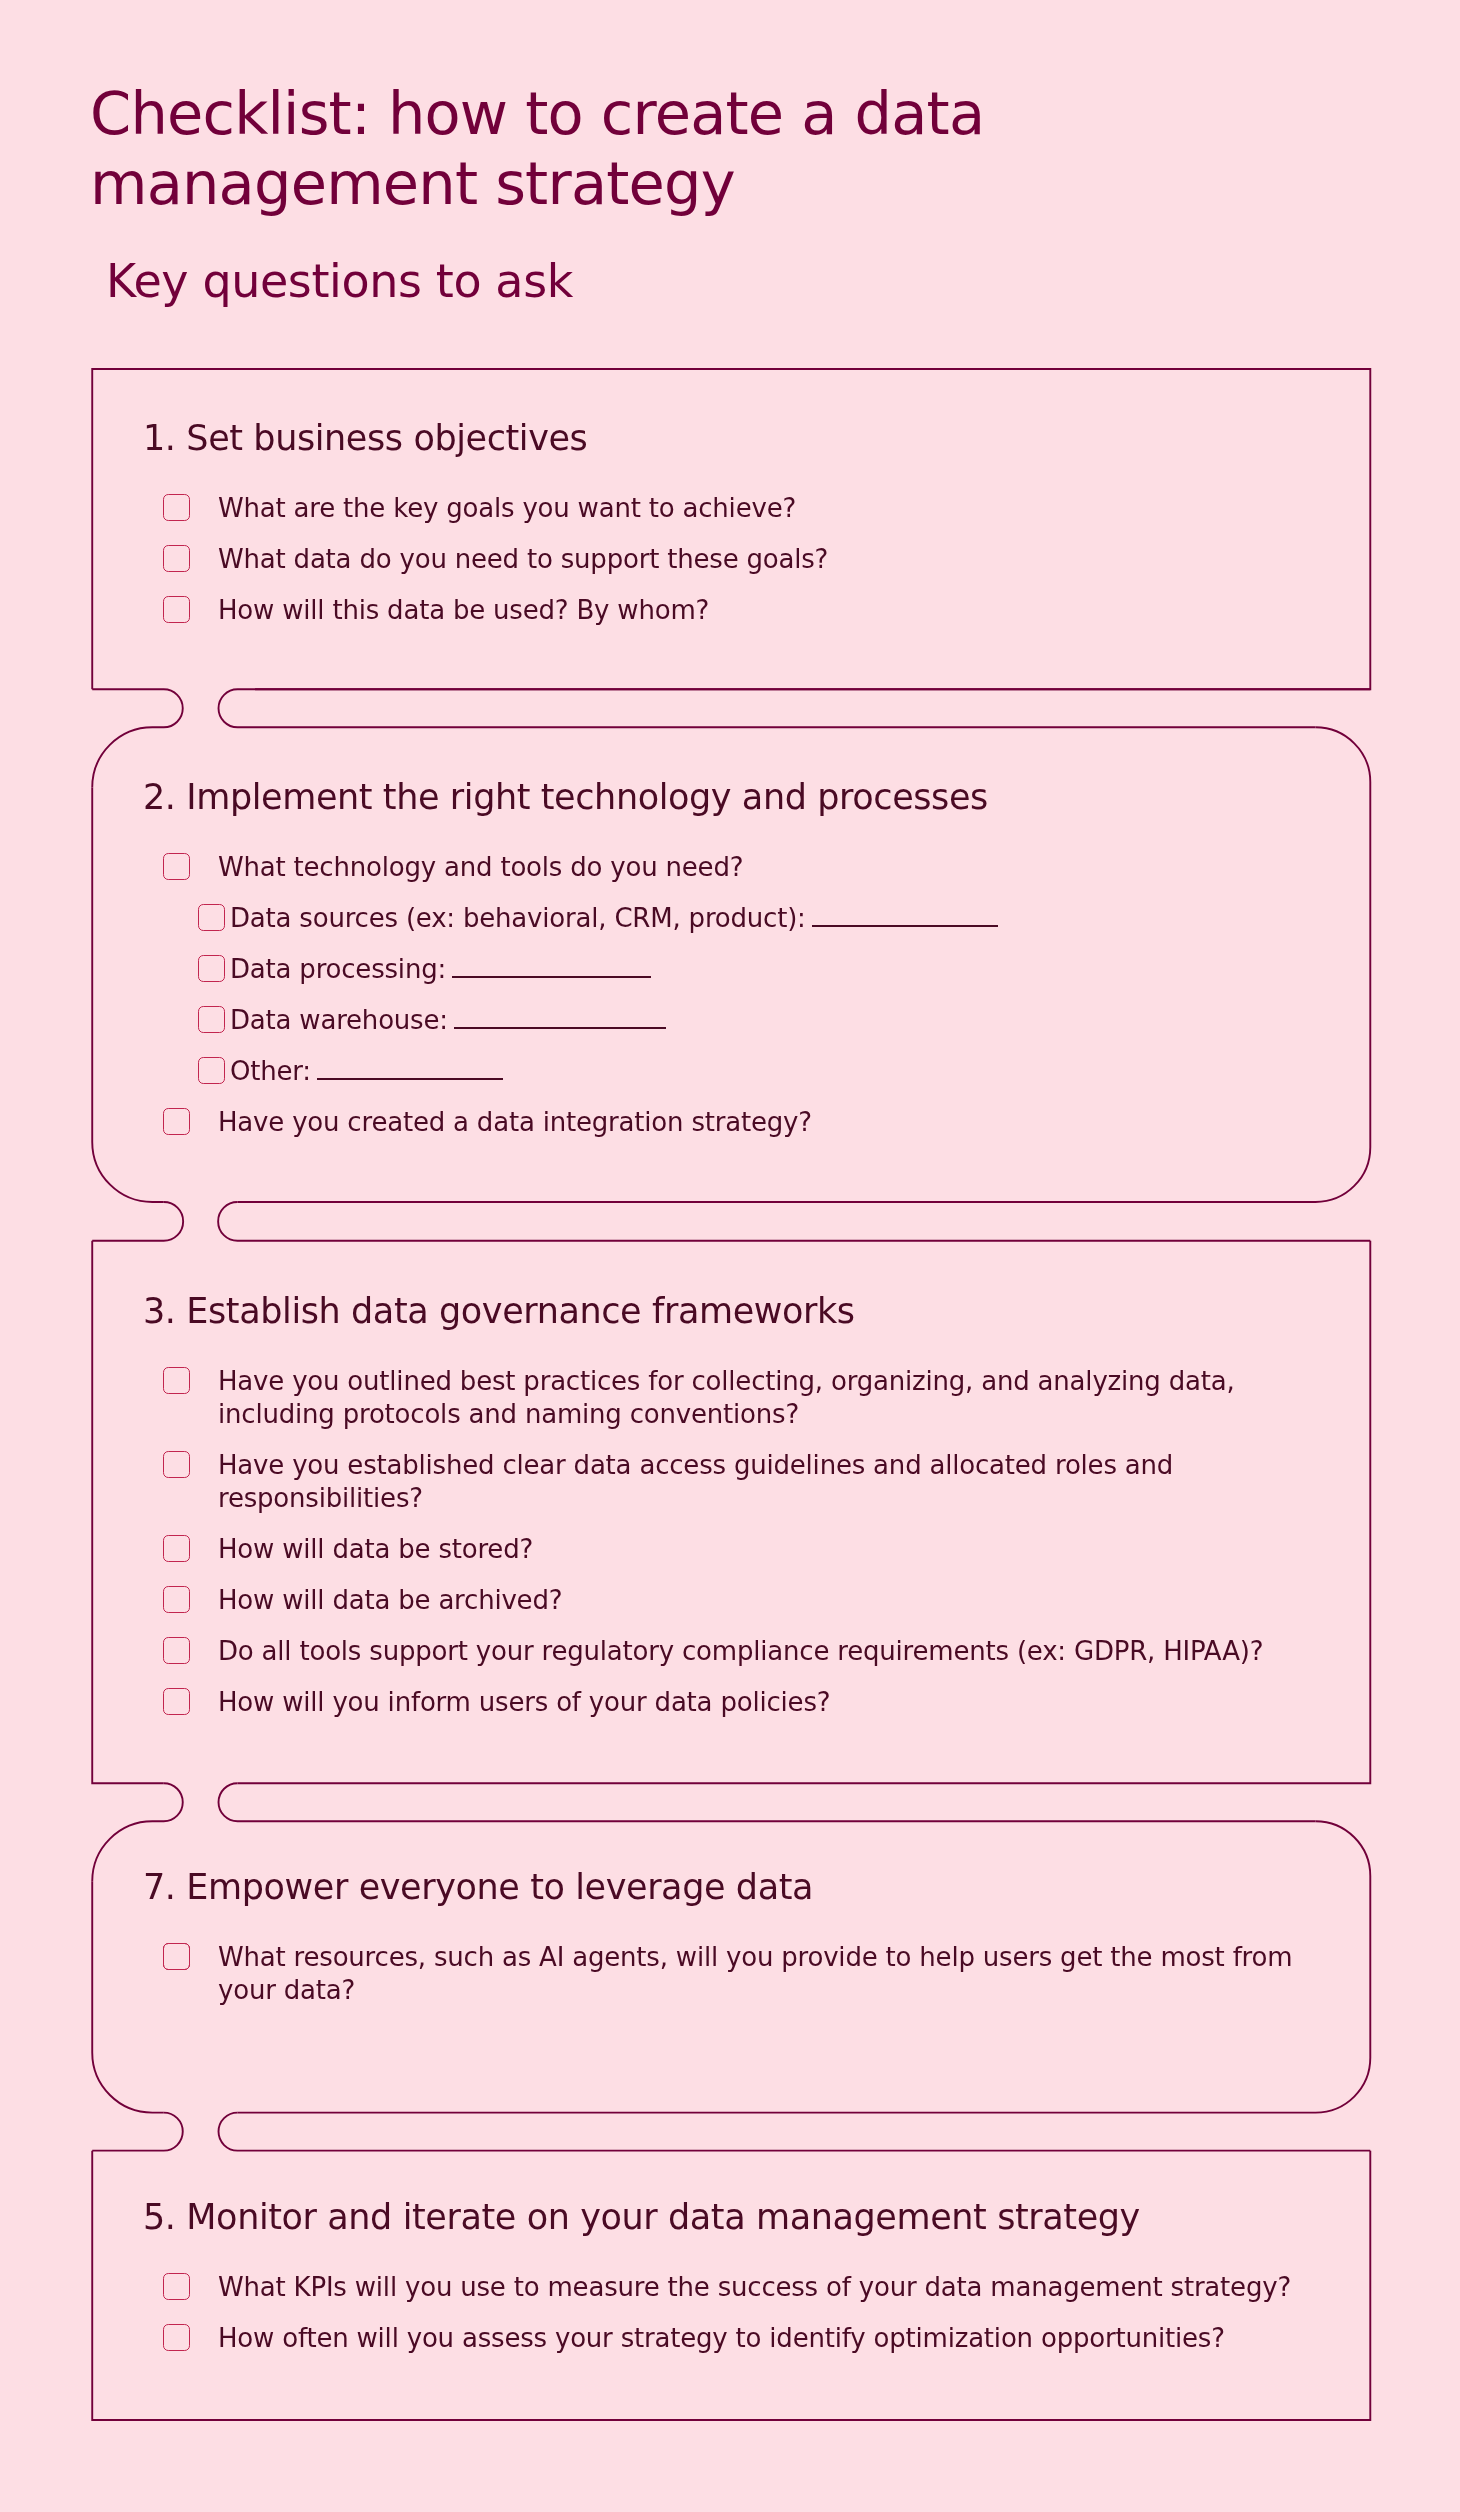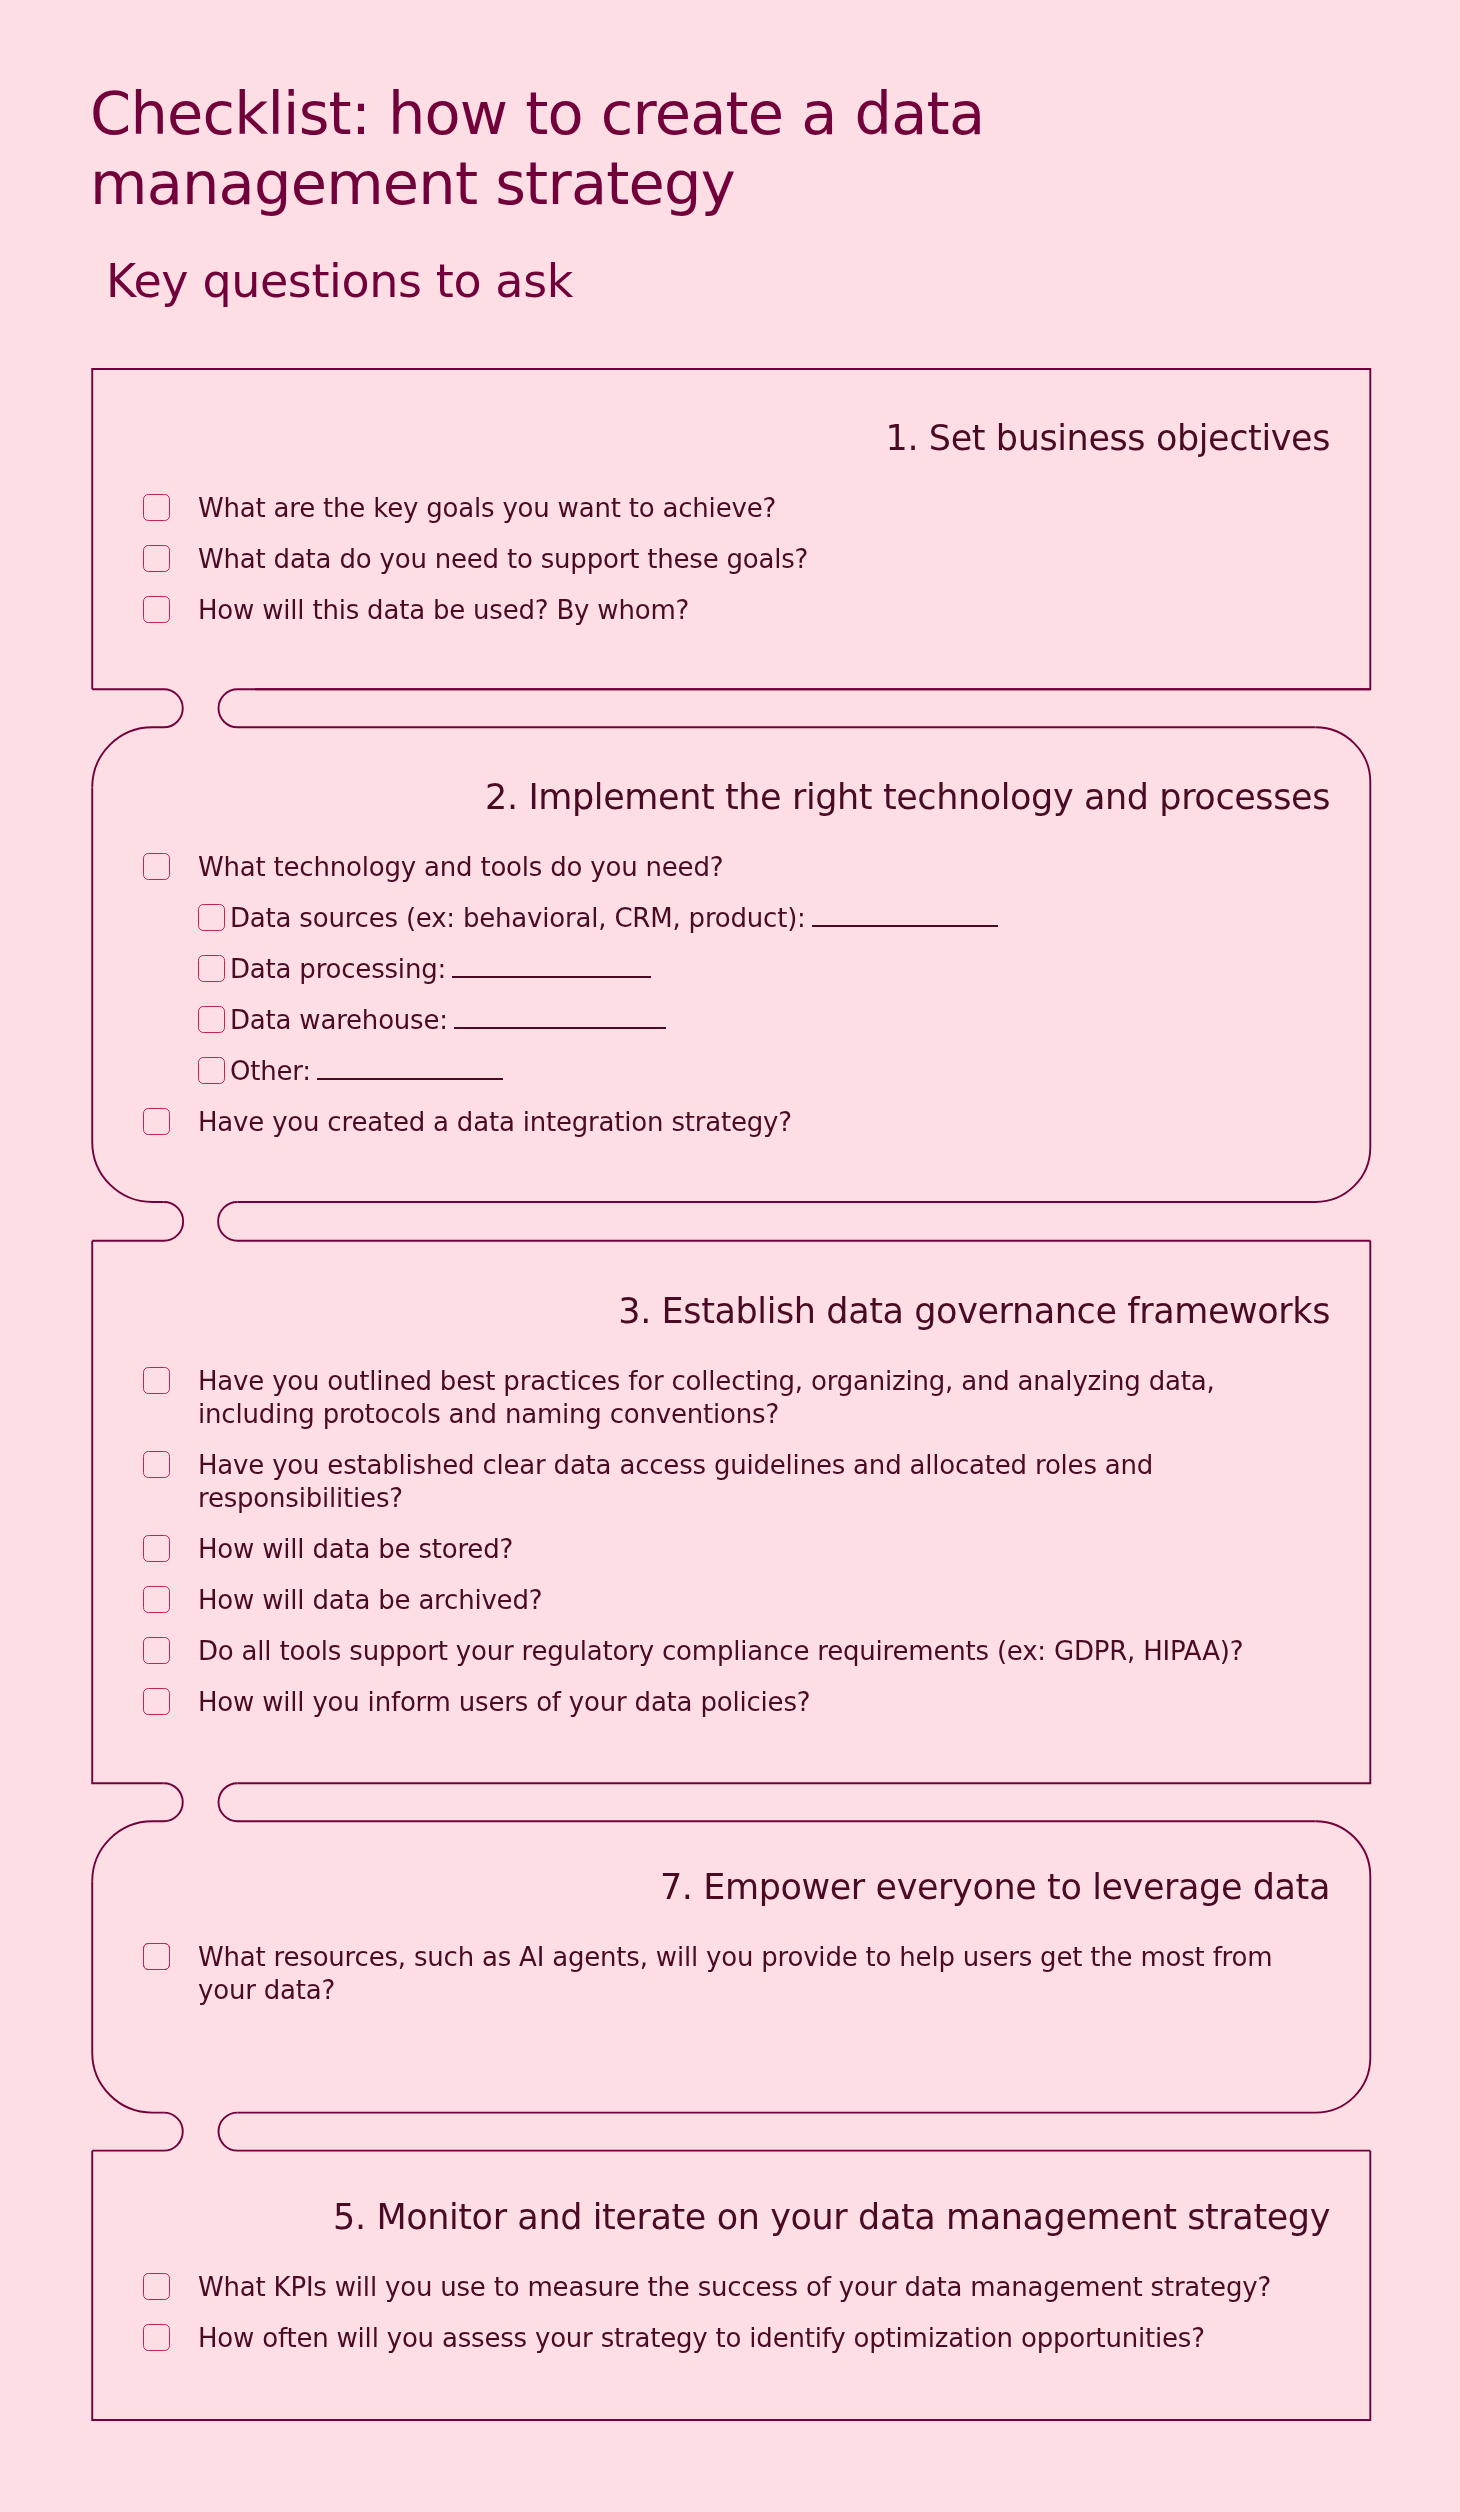--- a/index.html
+++ b/index.html
@@ -54,31 +54,31 @@
       width: 1187px;
     }
     .section h2 {
       margin: 0 0 32px 0;
       font-family: "DejaVu Sans", sans-serif;
       font-weight: normal;
       font-size: 35px;
       line-height: 43px;
       color: #4A0A24;
       letter-spacing: -0.4px;
-      text-align: right;
     }
     .item {
       position: relative;
       padding-left: 55px;
       font-family: "DejaVu Sans", sans-serif;
       font-size: 26px;
       line-height: 33px;
       color: #4A0A24;
       margin-bottom: 18px;
       letter-spacing: -0.2px;
+      margin-left: 20px;
     }
     .item.sub {
       margin-left: 55px;
       padding-left: 32px;
     }
     .checkbox {
       position: absolute;
       left: 0;
       top: 1.5px;
       width: 27px;

